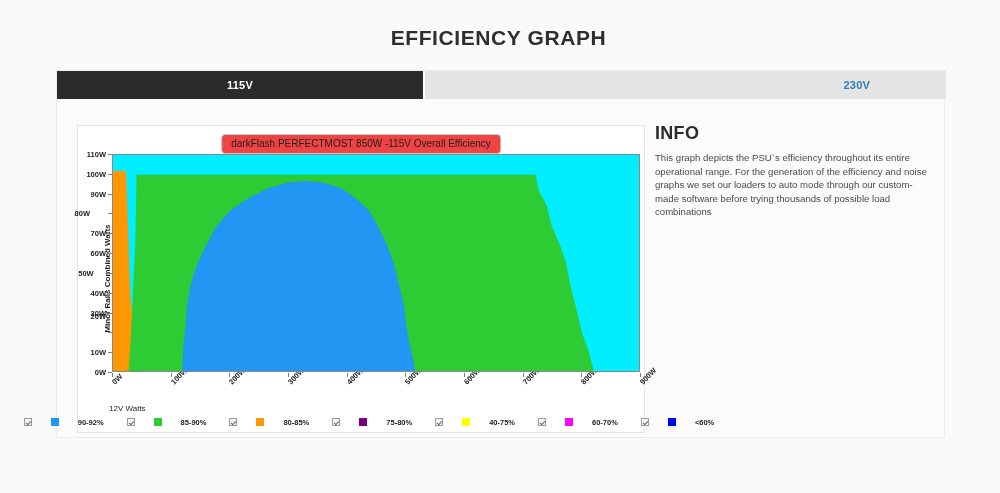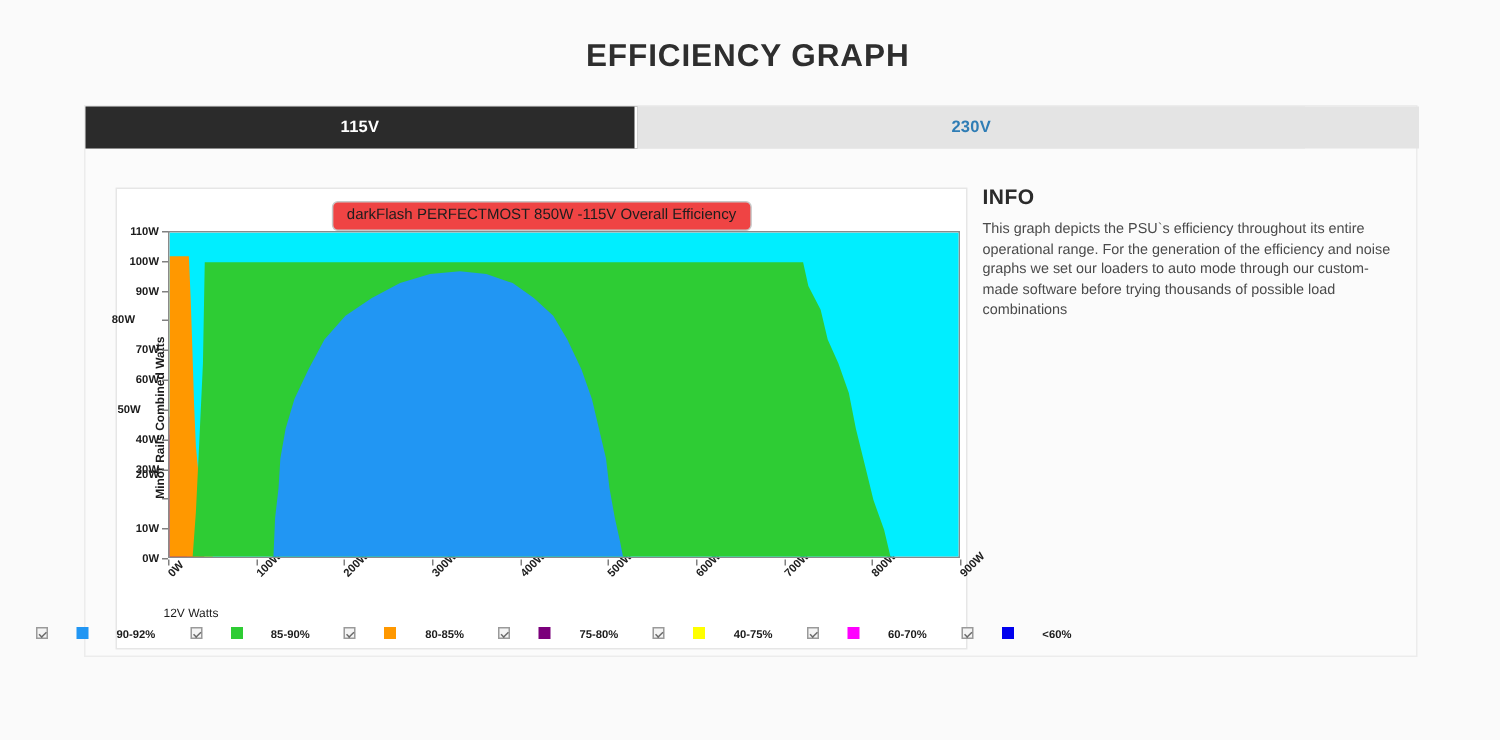--- a/index.html
+++ b/index.html
@@ -53,20 +53,21 @@
   .tab.active {
     width: 368px;
     background: #2b2b2b;
     color: #ffffff;
     border-right: 2px solid #ffffff;
   }
   .tab.inactive {
     width: 445px;
     background: #e4e4e4;
     color: #2f7db5;
+    justify-content: flex-end;
   }
 
   
   .chart-panel {
     position: absolute;
     left: 20px; top: 54px;
     width: 568px; height: 308px;
     background: #ffffff;
     border: 1px solid #e6e6e6;
   }
@@ -162,21 +163,21 @@
   .legend-swatch { width: 8px; height: 8px; flex: none; }
   .legend-label { font-size: 7.5px; color: #1c1c1c; font-weight: bold; white-space: nowrap; }
 
   
   .info {
     position: absolute;
     left: 598px; top: 52px;
     width: 275px;
   }
   .info-title {
-    font-size: 14px;
+    font-size: 18px;
     font-weight: bold;
     color: #2b2b2b;
     letter-spacing: .3px;
     margin-bottom: 7px;
   }
   .info-body {
     font-size: 9.6px;
     line-height: 1.42;
     color: #4a4a4a;
   }

